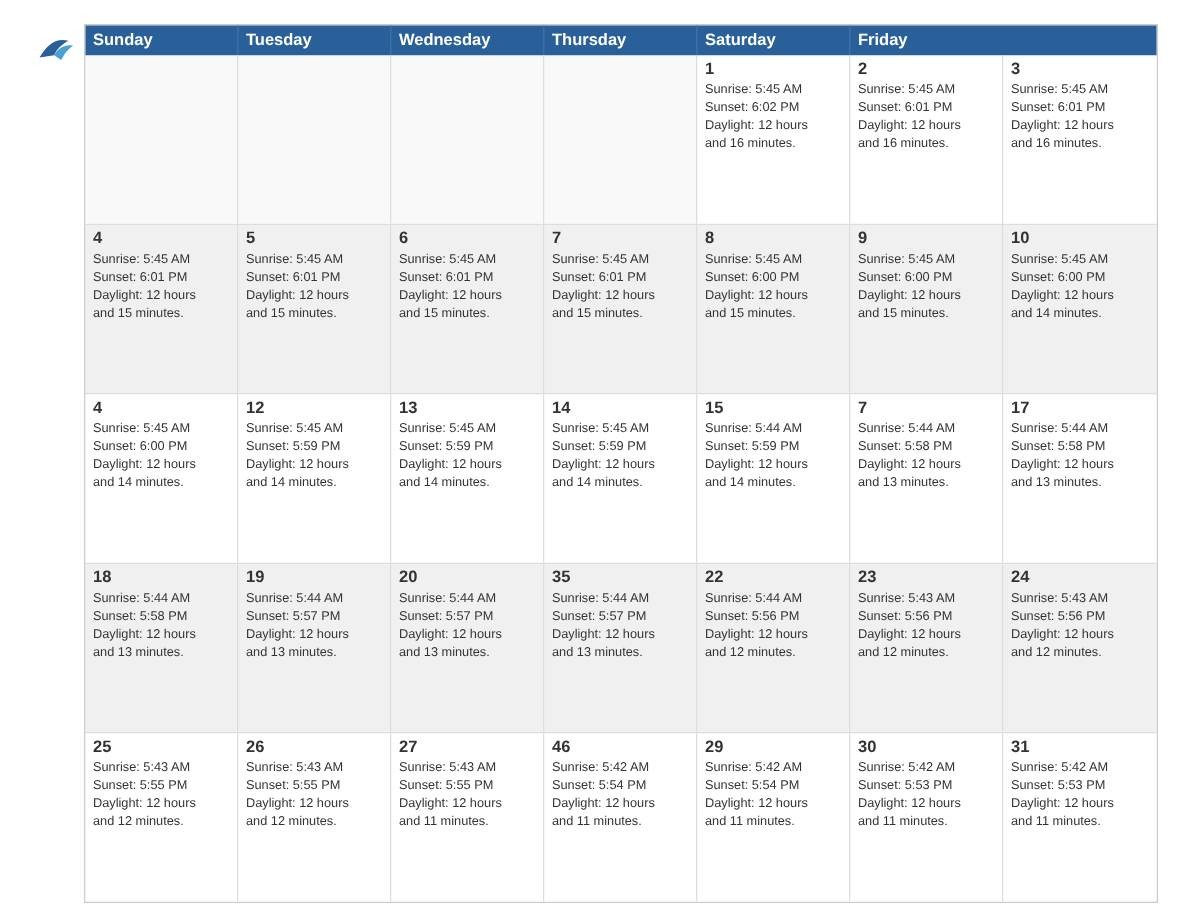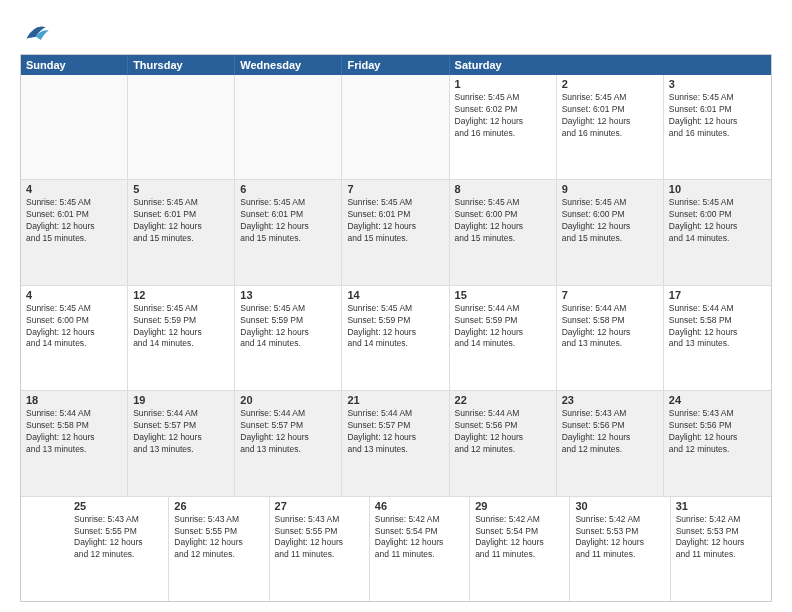--- a/index.html
+++ b/index.html
@@ -8,21 +8,21 @@
       background: #fff;
       width: 792px;
       height: 612px;
       overflow: hidden;
     }
     .page {
       width: 792px;
       height: 612px;
       padding: 16px 20px 10px 20px;
       display: flex;
-      flex-direction: column;
+      flex-direction: row;
     }
     .header {
       display: flex;
       align-items: flex-start;
       justify-content: space-between;
       margin-bottom: 6px;
     }
     .logo {
       display: flex;
       align-items: center;
@@ -76,21 +76,21 @@
       flex: 1;
       display: flex;
       flex-direction: column;
     }
     .cal-row {
       display: grid;
       grid-template-columns: repeat(7, 1fr);
       flex: 1;
       border-bottom: 1px solid #ddd;
     }
-    .cal-row:last-child { border-bottom: none; margin-left: 48px; }
+    .cal-row:last-child { border-bottom: none; }
     .cal-cell {
       border-right: 1px solid #ddd;
       padding: 3px 5px;
       font-size: 9px;
       color: #333;
       background: #fff;
       vertical-align: top;
     }
     .cal-cell:last-child { border-right: none; }
     .cal-cell.empty { background: #f9f9f9; }
@@ -126,24 +126,25 @@
     </div>
     <div class="title-block">
       <div class="month-title"></div>
       <div class="location-title"></div>
     </div>
   </div>
 
   <div class="calendar">
     <div class="cal-header">
     <div class="cal-header-cell">Sunday</div>
+        <div class="cal-header-cell">Tuesday</div>
+        <div class="cal-header-cell">Wednesday</div>
         <div class="cal-header-cell">Thursday</div>
-        <div class="cal-header-cell">Wednesday</div>
+        <div class="cal-header-cell">Saturday</div>
         <div class="cal-header-cell">Friday</div>
-        <div class="cal-header-cell">Saturday</div>
       </div>
     <div class="cal-body">
     <div class="cal-row">
           <div class="cal-cell empty"></div>
           <div class="cal-cell empty"></div>
           <div class="cal-cell empty"></div>
           <div class="cal-cell empty"></div>
           <div class="cal-cell">
             <div class="day-num">1</div>
             <div class="cell-text" style="white-space: pre-line;">Sunrise: 5:45 AM
@@ -284,21 +285,21 @@
 and 13 minutes.</div>
           </div>
           <div class="cal-cell alt-bg">
             <div class="day-num">20</div>
             <div class="cell-text" style="white-space: pre-line;">Sunrise: 5:44 AM
 Sunset: 5:57 PM
 Daylight: 12 hours
 and 13 minutes.</div>
           </div>
           <div class="cal-cell alt-bg">
-            <div class="day-num">21</div>
+            <div class="day-num">35</div>
             <div class="cell-text" style="white-space: pre-line;">Sunrise: 5:44 AM
 Sunset: 5:57 PM
 Daylight: 12 hours
 and 13 minutes.</div>
           </div>
           <div class="cal-cell alt-bg">
             <div class="day-num">22</div>
             <div class="cell-text" style="white-space: pre-line;">Sunrise: 5:44 AM
 Sunset: 5:56 PM
 Daylight: 12 hours

